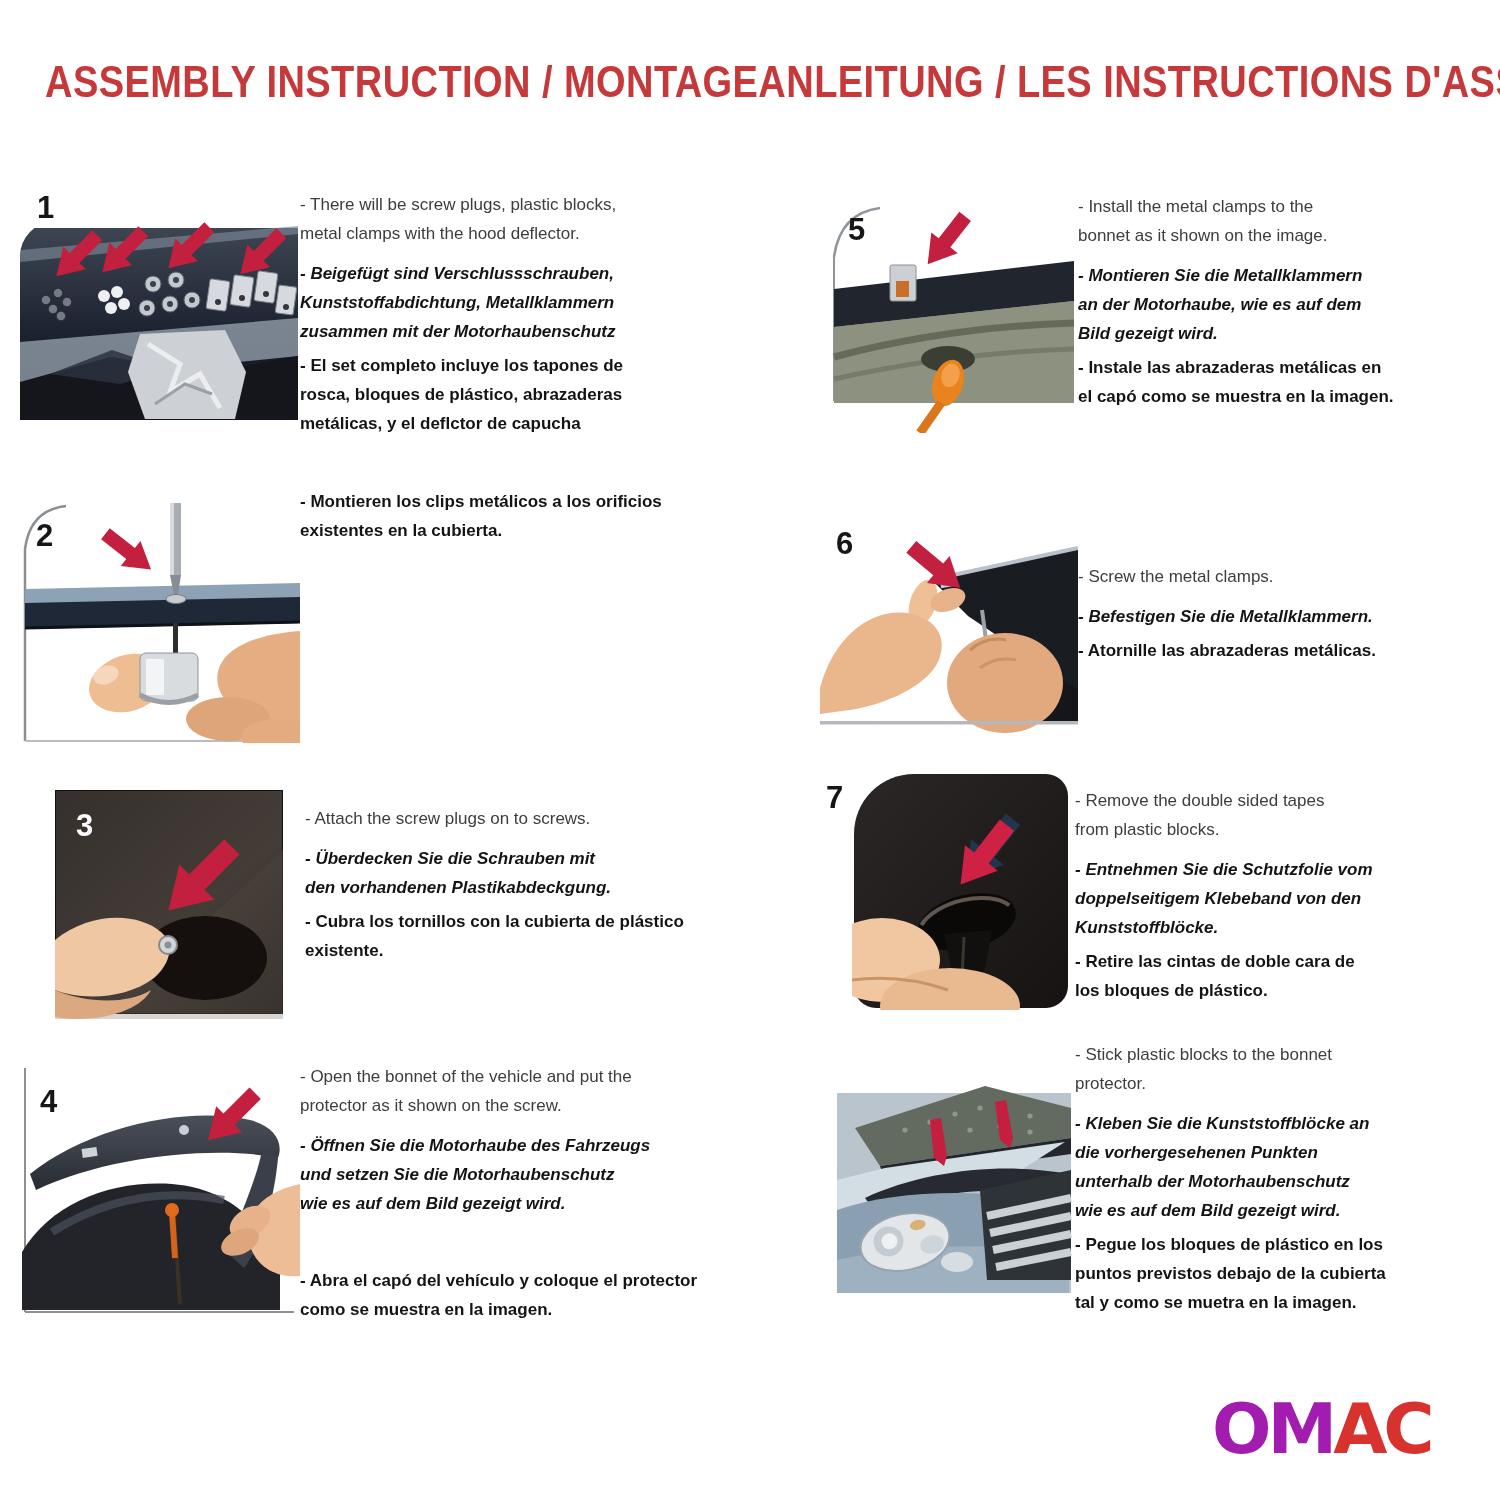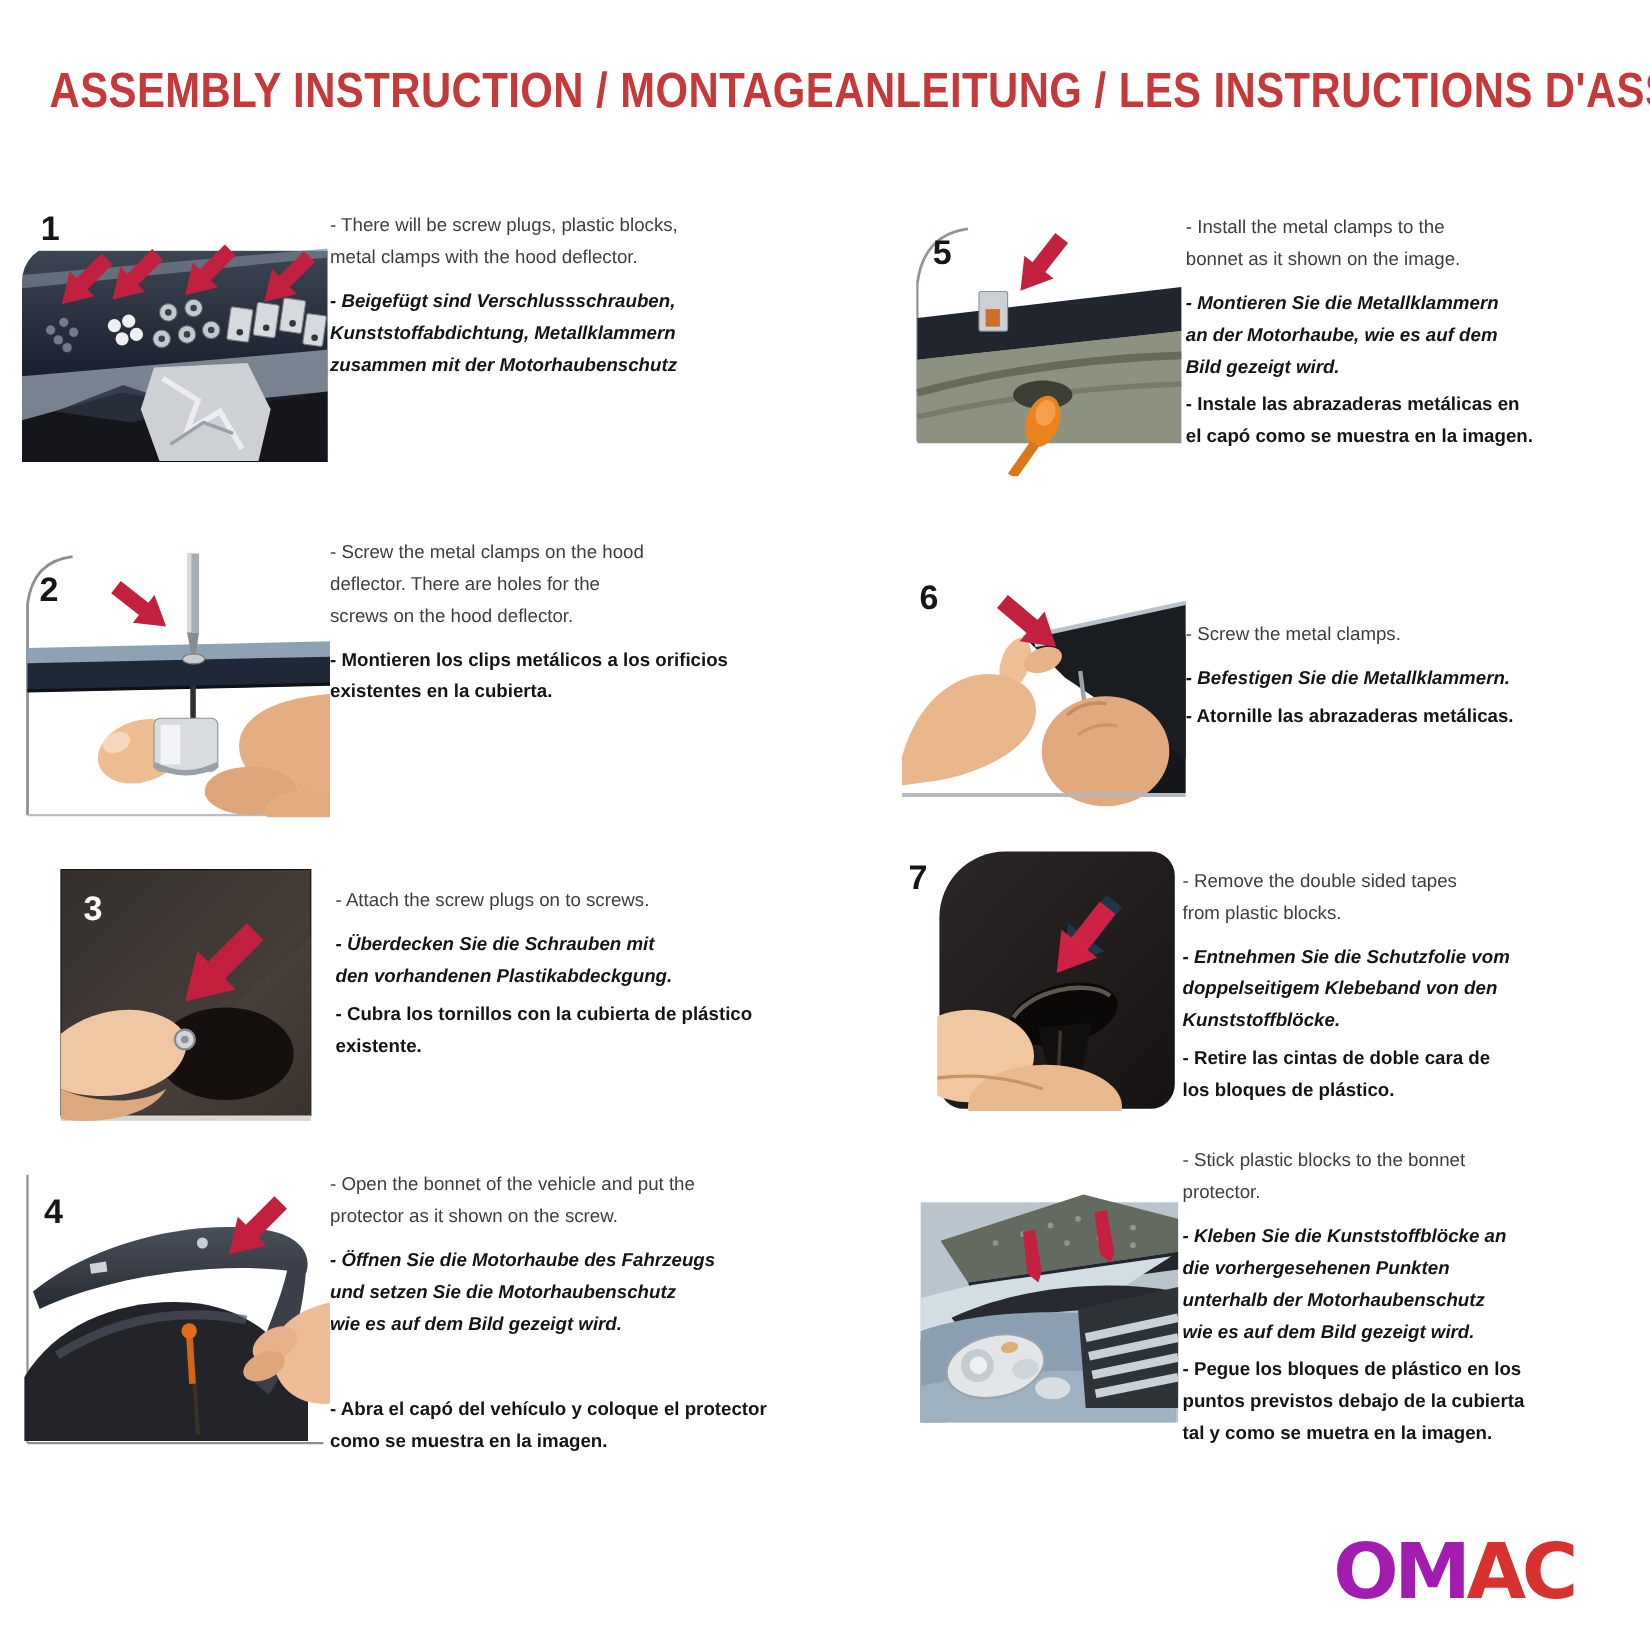--- a/index.html
+++ b/index.html
@@ -103,20 +103,23 @@
             </g>
         </g>
       </svg>
     </div>
     <div class="txt" style="left:300px;top:190px;width:560px;">
       <p class="en">- There will be screw plugs, plastic blocks,
 metal clamps with the hood deflector.</p>
       <p class="de">- Beigefügt sind Verschlussschrauben,
 Kunststoffabdichtung, Metallklammern
 zusammen mit der Motorhaubenschutz</p>
+      <p class="es">- El set completo incluye los tapones de
+rosca, bloques de plástico, abrazaderas
+metálicas, y el deflctor de capucha</p>
     </div>
   </div>
 
   <div>
     <div class="step-num" style="left:36px;top:518px;">2</div>
     <div class="photo" style="left:20px;top:503px;width:280px;height:240px;">
       <svg viewBox="0 0 280 240" aria-label="Hand holding a metal clamp under the hood deflector edge while a screwdriver drives the screw from above">
         <path d="M46,3 Q10,7 5,46" fill="none" stroke="#8a8f94" stroke-width="2.5"></path>
         <line x1="5" y1="46" x2="5" y2="238" stroke="#8a8f94" stroke-width="2.5"></line>
         <line x1="5" y1="238" x2="280" y2="238" stroke="#b9bdc2" stroke-width="2"></line>
@@ -137,23 +140,20 @@
         <ellipse cx="208" cy="216" rx="42" ry="22" fill="#dda579"></ellipse>
         <ellipse cx="257" cy="234" rx="36" ry="18" fill="#e3ab7e"></ellipse>
         <g fill="#c31f3e">
           <g transform="translate(86,30) rotate(38)">
               <polygon points="0,-6 32,-6 32,-15 58,1 32,17 32,8 0,8"></polygon>
             </g>
         </g>
       </svg>
     </div>
     <div class="txt" style="left:300px;top:487px;width:560px;">
-      <p class="en">- Screw the metal clamps on the hood
-deflector. There are  holes for the
-screws on the hood deflector.</p>
       <p class="es">- Montieren los clips metálicos a los orificios
 existentes en la cubierta.</p>
     </div>
   </div>
 
   <div>
     <div class="step-num white" style="left:76px;top:808px;">3</div>
     <div class="photo" style="left:55px;top:790px;width:228px;height:240px;">
       <svg viewBox="0 0 228 240" aria-label="Finger pressing a screw plug onto a screw on the dark deflector surface, red arrow pointing at it">
         <defs>

